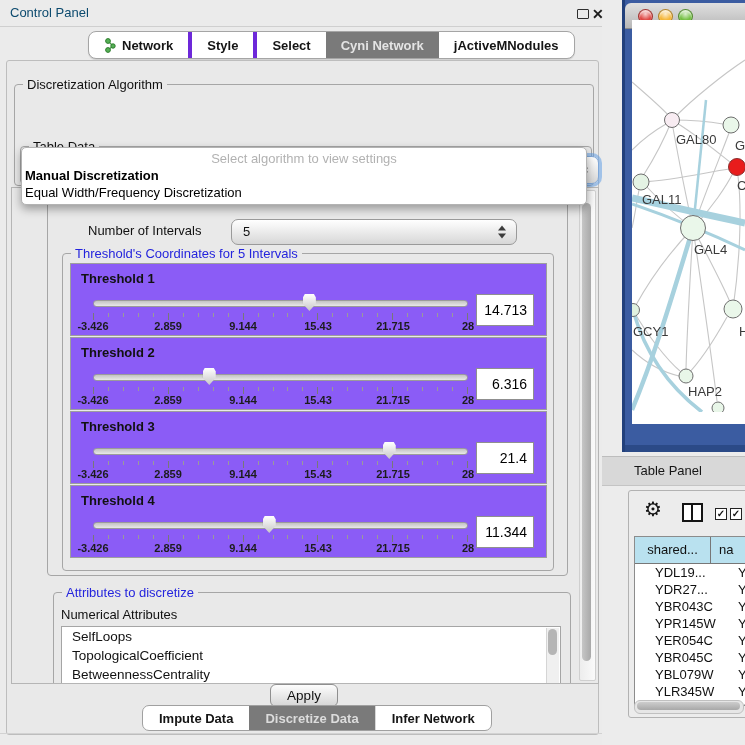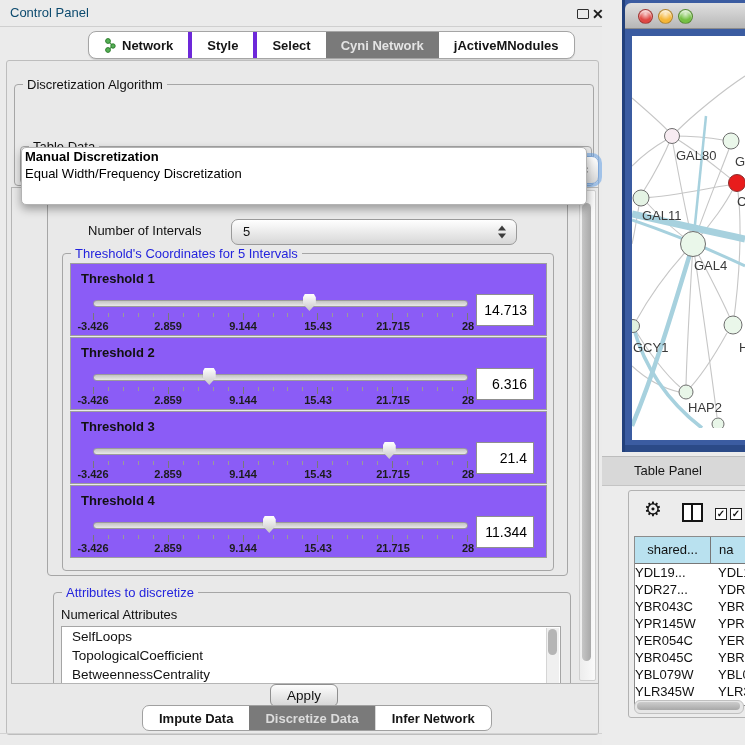--- a/index.html
+++ b/index.html
@@ -86,40 +86,40 @@
   .btab.sep{border-left:1px solid #d8d8d8}
   .btab.sel{background:#7a7a7a;color:#dcdcdc}
   #bottom-line{left:0;top:733px;width:602px;height:1px;background:#d2d2d2}
 
   
   #net-frame{left:622px;top:0;width:123px;height:452px;background:#3b5ca1;border-left:3px solid #22407b}
   #net-titlebar{position:absolute;left:0;top:3px;right:0;height:25px;border-top-left-radius:6px;
                 background:linear-gradient(#e0e0e0,#b7b7b7);border-bottom:1px solid #8b8b8b}
   .light{position:absolute;top:6px;width:13px;height:13px;border-radius:50%;border:1px solid rgba(0,0,0,.28);
          box-shadow:inset 0 2px 2px rgba(255,255,255,.7)}
-  #net-canvas{position:absolute;left:7px;top:36px;width:113px;height:404px;background:#fff;overflow:hidden}
+  #net-canvas{position:absolute;left:7px;top:20px;width:113px;height:404px;background:#fff;overflow:hidden}
   #net-bottom{position:absolute;left:0;bottom:0;right:0;height:7px;background:#2b4a87}
 
   #table-panel-bar{left:602px;top:456px;width:143px;height:28px;background:#d8d8d8;
                    border-top:1px solid #bdbdbd;border-bottom:1px solid #c4c4c4}
   #table-panel-title{position:absolute;left:32px;top:0;line-height:28px;color:#161616}
 
   #table-panel{left:628px;top:490px;width:130px;height:226px;background:#ececec;border:1px solid #b2b2b2;border-radius:3px}
   #gear{position:absolute;left:15px;top:7px;font-size:20px;color:#141414;line-height:22px}
   #colicon{position:absolute;left:53px;top:12px;width:17px;height:15px;border:2px solid #141414;background:#fff}
   #colicon::after{content:"";position:absolute;left:7px;top:0;width:2px;height:15px;background:#141414}
   .cb{position:absolute;top:17px;width:10px;height:10px;border:1.5px solid #222;background:#fff;
       font-size:10px;line-height:10px;text-align:center;font-weight:bold;color:#111}
   #table-box{position:absolute;left:5px;top:45px;width:130px;height:168px;background:#fff;border:1px solid #8c8c8c;overflow:hidden}
   #thead{display:flex;height:26px;border-bottom:1px solid #777}
   .hcell{background:#b9e1ef;line-height:26px;overflow:hidden;white-space:nowrap}
   .hcell.c1{width:75px;text-align:center;border-right:1px solid #777}
   .hcell.c2{flex:1;padding-left:8px}
   .trow{display:flex;height:17px;line-height:17px;white-space:nowrap}
-  .tcell1{width:75px;padding-left:0;overflow:hidden}
+  .tcell1{width:75px;padding-left:20px;overflow:hidden}
   .tcell2{flex:1;padding-left:8px;overflow:hidden}
   #hscroll{position:absolute;left:5px;top:209px;width:108px;height:12px;background:#e6e6e6;
            border:1px solid #c0c0c0;border-radius:6px}
   #hthumb{position:absolute;left:2px;top:1px;right:3px;height:8px;border-radius:5px;
           background:linear-gradient(#cdcdcd,#a8a8a8)}
 </style>
 </head>
 <body>
 
 <div id="left-panel" class="abs">
@@ -172,20 +172,21 @@
     </div>
     <div class="combo abs" style="left:20px;top:89px;width:556px;height:24px">
       <span class="txt">galFiltered.sif default node</span>
       <span class="spin">
           <i class="up"></i>
           <i class="dn"></i>
         </span>
     </div>
 
     <div id="popup" class="abs">
+      <div class="hint">Select algorithm to view settings</div>
       <div class="opt b">Manual Discretization</div>
       <div class="opt">Equal Width/Frequency Discretization</div>
     </div>
 
     <div id="viewport" class="abs" style="left:4px;top:126px">
 
       <div class="grp" style="left:35px;top:10px;width:519px;height:376px">
         <span class="gt green">Interval Definition</span>
 
         <span class="bold-label abs" style="left:40px;top:24px">Number of Intervals</span>

